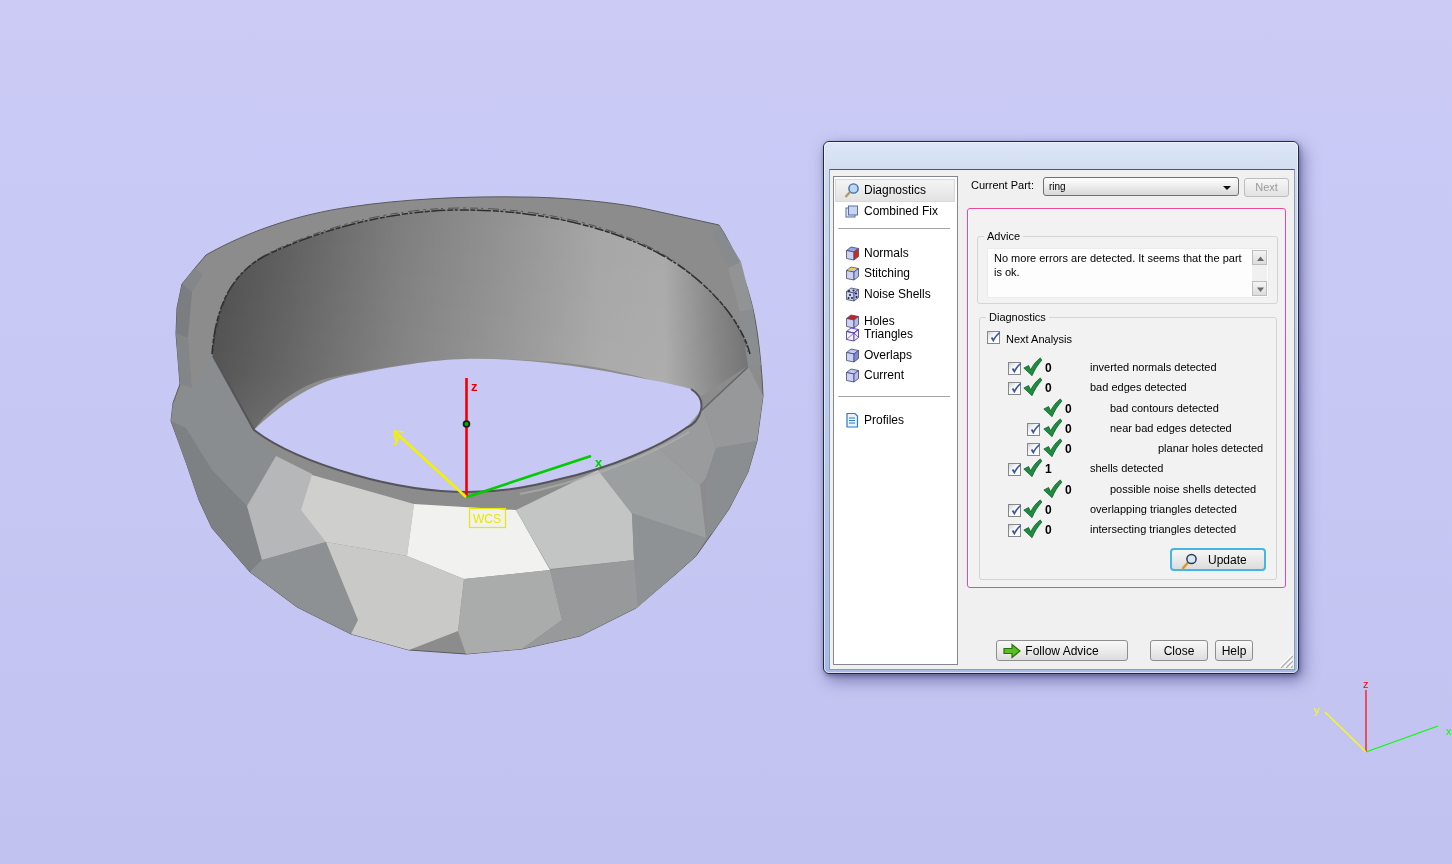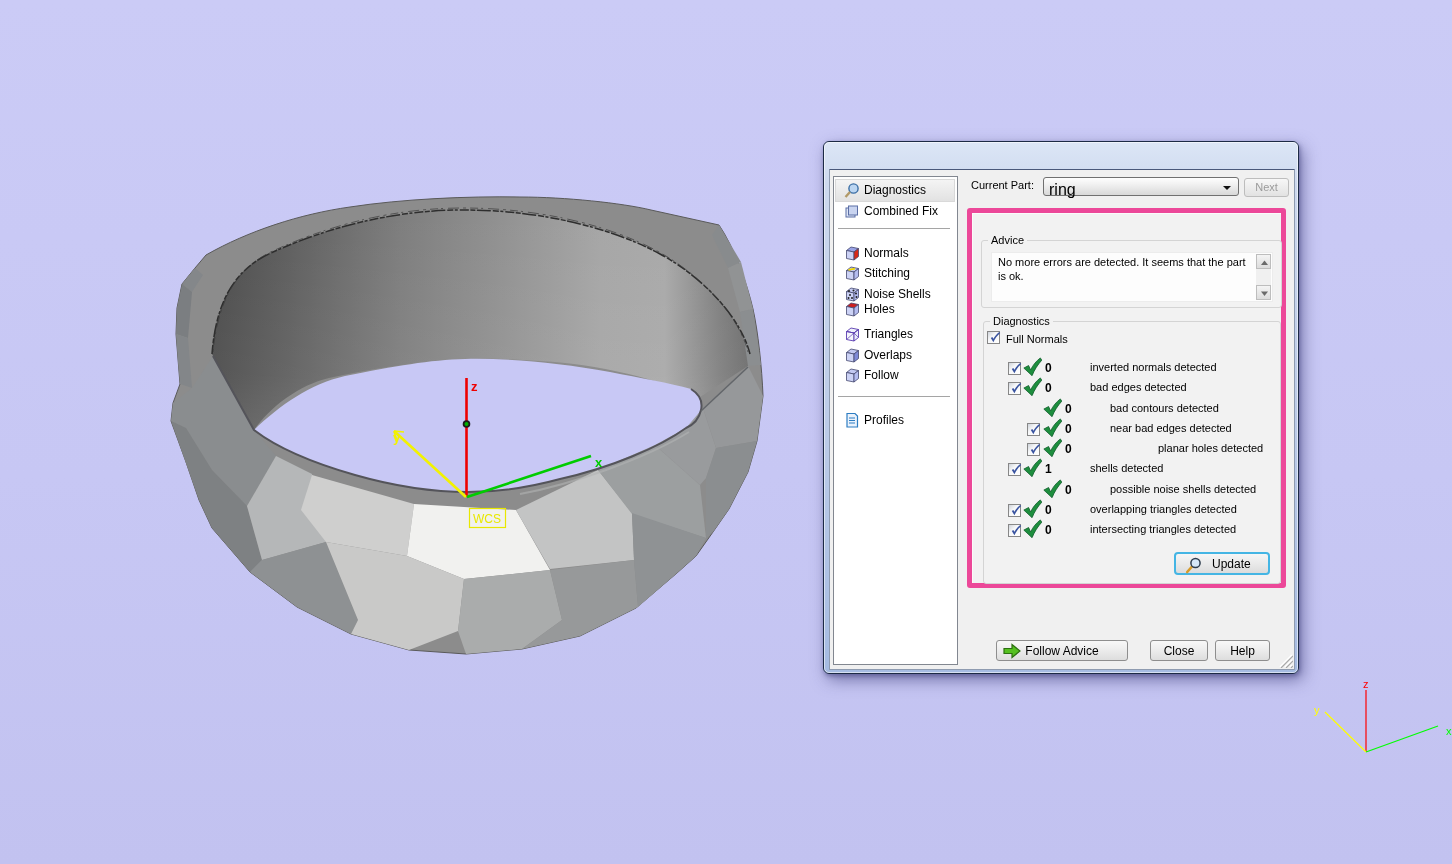--- a/index.html
+++ b/index.html
@@ -31,26 +31,26 @@
 .nav{position:absolute;left:3px;top:6px;width:123px;height:487px;background:#fff;border:1px solid #828790;box-shadow:inset 0 0 0 1px #fff;}
 .nav .sel{position:absolute;left:1px;top:2px;width:118px;height:21px;background:linear-gradient(180deg,#f4f4f4,#e2e2e2);border:1px solid #d9d9d9;}
 .navrow{position:absolute;left:0;width:100%;height:21px;font-size:12px;color:#000;}
 .navrow .lbl{position:absolute;left:30px;top:3px;}
 .navrow svg{position:absolute;left:10px;top:2px;}
 .navsep{position:absolute;left:4px;width:112px;height:1px;background:#a5a5a5;}
 
 .cplabel{position:absolute;left:141px;top:9px;font-size:11px;color:#000;}
 .combo{position:absolute;left:213px;top:7px;width:196px;height:19px;border:1px solid #707070;border-radius:3px;
   background:linear-gradient(180deg,#fefefe 0%,#f0f0f0 40%,#d8d8d8 100%);box-sizing:border-box;}
-.combo .ctext{position:absolute;left:5px;top:3px;font-size:16px;}
+.combo .ctext{position:absolute;left:5px;top:3px;font-size:10px;}
 .combo .arr{position:absolute;right:7px;top:8px;width:0;height:0;border-left:4px solid transparent;border-right:4px solid transparent;border-top:4px solid #111;}
 .nextbtn{position:absolute;left:414px;top:8px;width:45px;height:19px;border:1px solid #bdbdbd;border-radius:3px;
   background:linear-gradient(180deg,#f7f7f7,#e2e2e2);color:#9b9b9b;font-size:11px;text-align:center;line-height:17px;box-sizing:border-box;}
 
-.bigpanel{position:absolute;left:137px;top:38px;width:319px;height:380px;background:#f2f2f2;border:5px solid #ec4899;border-radius:3px;box-shadow:inset 1px 1px 0 #fbfbfb;box-sizing:border-box;}
+.bigpanel{position:absolute;left:137px;top:38px;width:319px;height:380px;background:#f2f2f2;border:1px solid #ec4899;border-radius:3px;box-shadow:inset 1px 1px 0 #fbfbfb;box-sizing:border-box;}
 .group{position:absolute;border:1px solid #d4d4d4;border-radius:3px;}
 .group .glabel{position:absolute;left:6px;top:-7px;background:#f2f2f2;padding:0 3px;font-size:11px;color:#000;}
 #gAdvice{left:9px;top:27px;width:299px;height:66px;}
 #gDiag{left:11px;top:108px;width:296px;height:261px;}
 .advbox{position:absolute;left:9px;top:11px;width:282px;height:50px;background:#fdfdfd;border:1px solid #ececec;box-sizing:border-box;}
 .advtext{position:absolute;left:6px;top:3px;width:250px;font-size:11px;line-height:13.5px;color:#000;}
 .sbar{position:absolute;right:1px;top:1px;width:15px;height:46px;background:#f0f0f0;}
 .sbtn{position:absolute;left:0;width:15px;height:15px;background:linear-gradient(180deg,#f4f4f4,#dcdcdc);border:1px solid #bdbdbd;box-sizing:border-box;}
 .sbtn svg{position:absolute;left:3px;top:4px;}
 
@@ -60,21 +60,21 @@
 .dtext{position:absolute;font-size:11px;color:#000;}
 .gchk{position:absolute;}
 .updbtn{position:absolute;left:202px;top:339px;width:96px;height:23px;border:2px solid #44b5e4;border-radius:4px;
   background:linear-gradient(180deg,#f6f6f6 0%,#ebebeb 45%,#dcdcdc 100%);box-sizing:border-box;}
 .updbtn span{position:absolute;left:36px;top:3px;font-size:12px;}
 .btn{position:absolute;height:21px;border:1px solid #8e8e8e;border-radius:3px;
   background:linear-gradient(180deg,#f8f8f8 0%,#ededed 45%,#dddddd 100%);box-sizing:border-box;
   font-size:12px;color:#000;text-align:center;}
 #bFollow{left:166px;top:470px;width:132px;}
 #bClose{left:320px;top:470px;width:58px;}
-#bHelp{left:385px;top:470px;width:55px;}
+#bHelp{left:385px;top:470px;width:38px;}
 .btn .bl{position:relative;top:3px;}
 .grip{position:absolute;right:1px;bottom:1px;width:14px;height:14px;}
 </style>
 </head>
 <body>
 <svg id="scene" width="1452" height="864" viewBox="0 0 1452 864">
 <defs>
 <linearGradient id="wallg" x1="0" y1="0" x2="1" y2="0">
   <stop offset="0" stop-color="#4c4c4c"></stop>
   <stop offset="0.12" stop-color="#5c5c5c"></stop>
@@ -200,21 +200,21 @@
             <circle cx="5" cy="5" r="1" fill="#222"></circle>
             <circle cx="9.5" cy="4.5" r="1" fill="#222"></circle>
             <circle cx="6" cy="9" r="1" fill="#222"></circle>
             <circle cx="8" cy="12" r="1" fill="#222"></circle>
             <circle cx="12" cy="7.5" r="1" fill="#222"></circle>
             <circle cx="12.5" cy="11" r="1" fill="#222"></circle>
             <circle cx="4.5" cy="12" r="1" fill="#222"></circle>
           </svg>
           <span class="lbl">Noise Shells</span>
         </div>
-    <div class="navrow" style="top:122px;padding-left:28px;">
+    <div class="navrow" style="top:134px;padding-left:28px;">
           <svg width="17" height="17" viewBox="0 0 17 17">
             <path d="M2.5,5.5 L7,2 L14.5,3.5 L10,7 Z" fill="#cc2020" stroke="#44486e" stroke-width="0.8"></path>
             <path d="M2.5,5.5 L10,7 L10,15 L2.5,13.5 Z" fill="#ccd2f5" stroke="#44486e" stroke-width="0.8"></path>
             <path d="M10,7 L14.5,3.5 L14.5,11.5 L10,15 Z" fill="#b4bcf0" stroke="#44486e" stroke-width="0.8"></path>
           </svg>
           <span class="lbl">Holes</span>
         </div>
     <div class="navrow" style="top:147px;">
           <svg width="17" height="17" viewBox="0 0 17 17">
             <path d="M2.5,5.5 L7,2 L14.5,3.5 L10,7 Z" fill="#eef0fb" stroke="#5a3cb0" stroke-width="0.9"></path>
@@ -231,21 +231,21 @@
             <path d="M10,7 L14.5,3.5 L14.5,11.5 L10,15 Z" fill="#7f8ad8" stroke="#44486e" stroke-width="0.8"></path>
           </svg>
           <span class="lbl">Overlaps</span>
         </div>
     <div class="navrow" style="top:188px;">
           <svg width="17" height="17" viewBox="0 0 17 17">
             <path d="M2.5,5.5 L7,2 L14.5,3.5 L10,7 Z" fill="#c3c9f2" stroke="#44486e" stroke-width="0.8"></path>
             <path d="M2.5,5.5 L10,7 L10,15 L2.5,13.5 Z" fill="#ccd2f5" stroke="#44486e" stroke-width="0.8"></path>
             <path d="M10,7 L14.5,3.5 L14.5,11.5 L10,15 Z" fill="#b4bcf0" stroke="#44486e" stroke-width="0.8"></path>
           </svg>
-          <span class="lbl">Follow</span>
+          <span class="lbl">Current</span>
         </div>
     <div class="navsep" style="top:219px;"></div>
     <div class="navrow" style="top:233px;">
           <svg width="17" height="17" viewBox="0 0 17 17">
             <path d="M3,1.5 L11,1.5 L13.5,4 L13.5,15 L3,15 Z" fill="#eaf2fc" stroke="#2d7dc2" stroke-width="1.2"></path>
             <path d="M5,6 L11,6 M5,8.5 L11,8.5 M5,11 L11,11" stroke="#2d7dc2" stroke-width="1"></path>
           </svg>
           <span class="lbl">Profiles</span>
         </div>
   </div>
@@ -286,21 +286,21 @@
           </svg>
           <span>Update</span>
         </div>
   </div>
   <div id="diagitems">
         <span class="cb" style="left:157px;top:161px;">
           <svg width="16" height="16" viewBox="0 0 16 16">
             <path d="M2.8,8 L5.4,12.2 C7,8.6 9.5,5.5 12.2,3.1 L11.2,2 C8.8,4 6.7,6.4 5.5,8.7 L4.3,6.9 Z" fill="#3a54a0"></path>
           </svg>
         </span>
-        <span class="dtext" style="left:176px;top:163px;">Full Normals</span>
+        <span class="dtext" style="left:176px;top:163px;">Next Analysis</span>
         <span class="cb" style="left:178px;top:192px;">
           <svg width="16" height="16" viewBox="0 0 16 16">
             <path d="M2.8,8 L5.4,12.2 C7,8.6 9.5,5.5 12.2,3.1 L11.2,2 C8.8,4 6.7,6.4 5.5,8.7 L4.3,6.9 Z" fill="#3a54a0"></path>
           </svg>
         </span>
         <svg class="gchk" style="left:193px;top:187px;" width="19" height="19" viewBox="0 0 18 18">
           <path d="M0.8,10.5 L5.3,8.1 L7.2,12.3 C9.5,7.4 12.6,3.8 16.4,0.9 L17.8,3.0 C14,7.2 10.8,12 8.6,17.7 Z" fill="#1e8e3e" stroke="#156331" stroke-width="0.8"></path>
         </svg>
         <span class="num" style="left:215px;top:191px;">0</span>
         <span class="dtext" style="left:260px;top:191px;">inverted normals detected</span>

